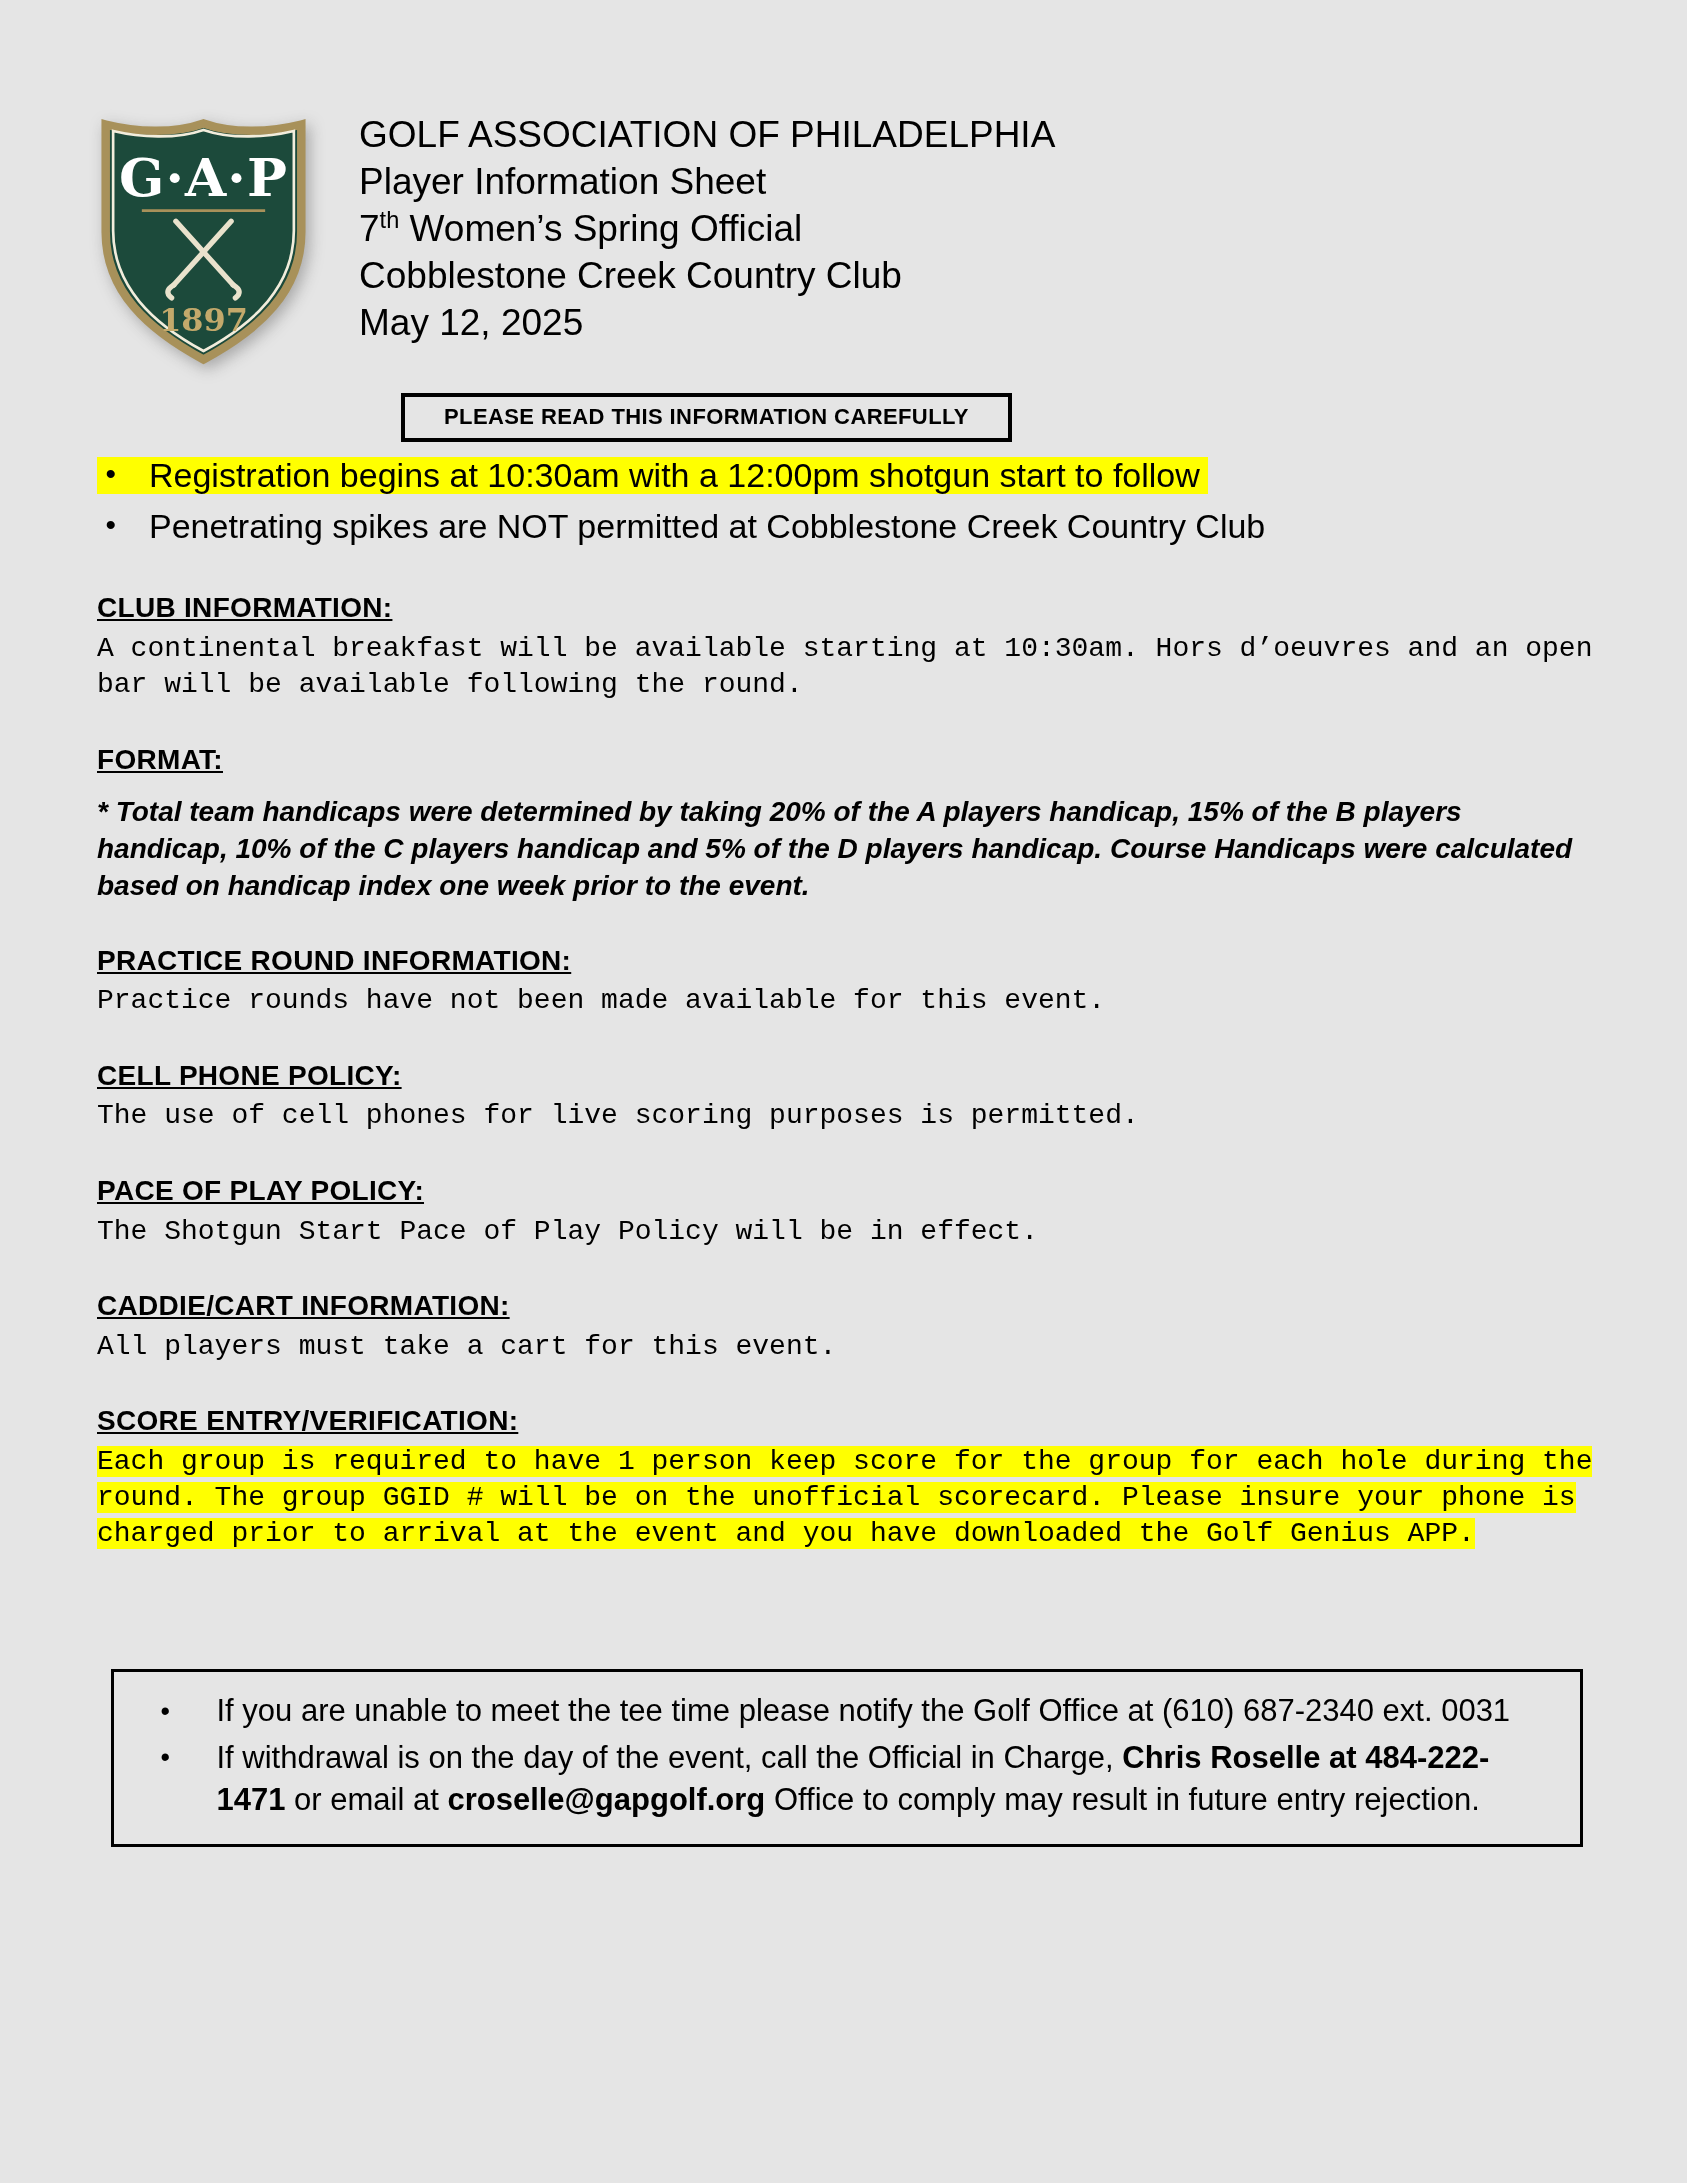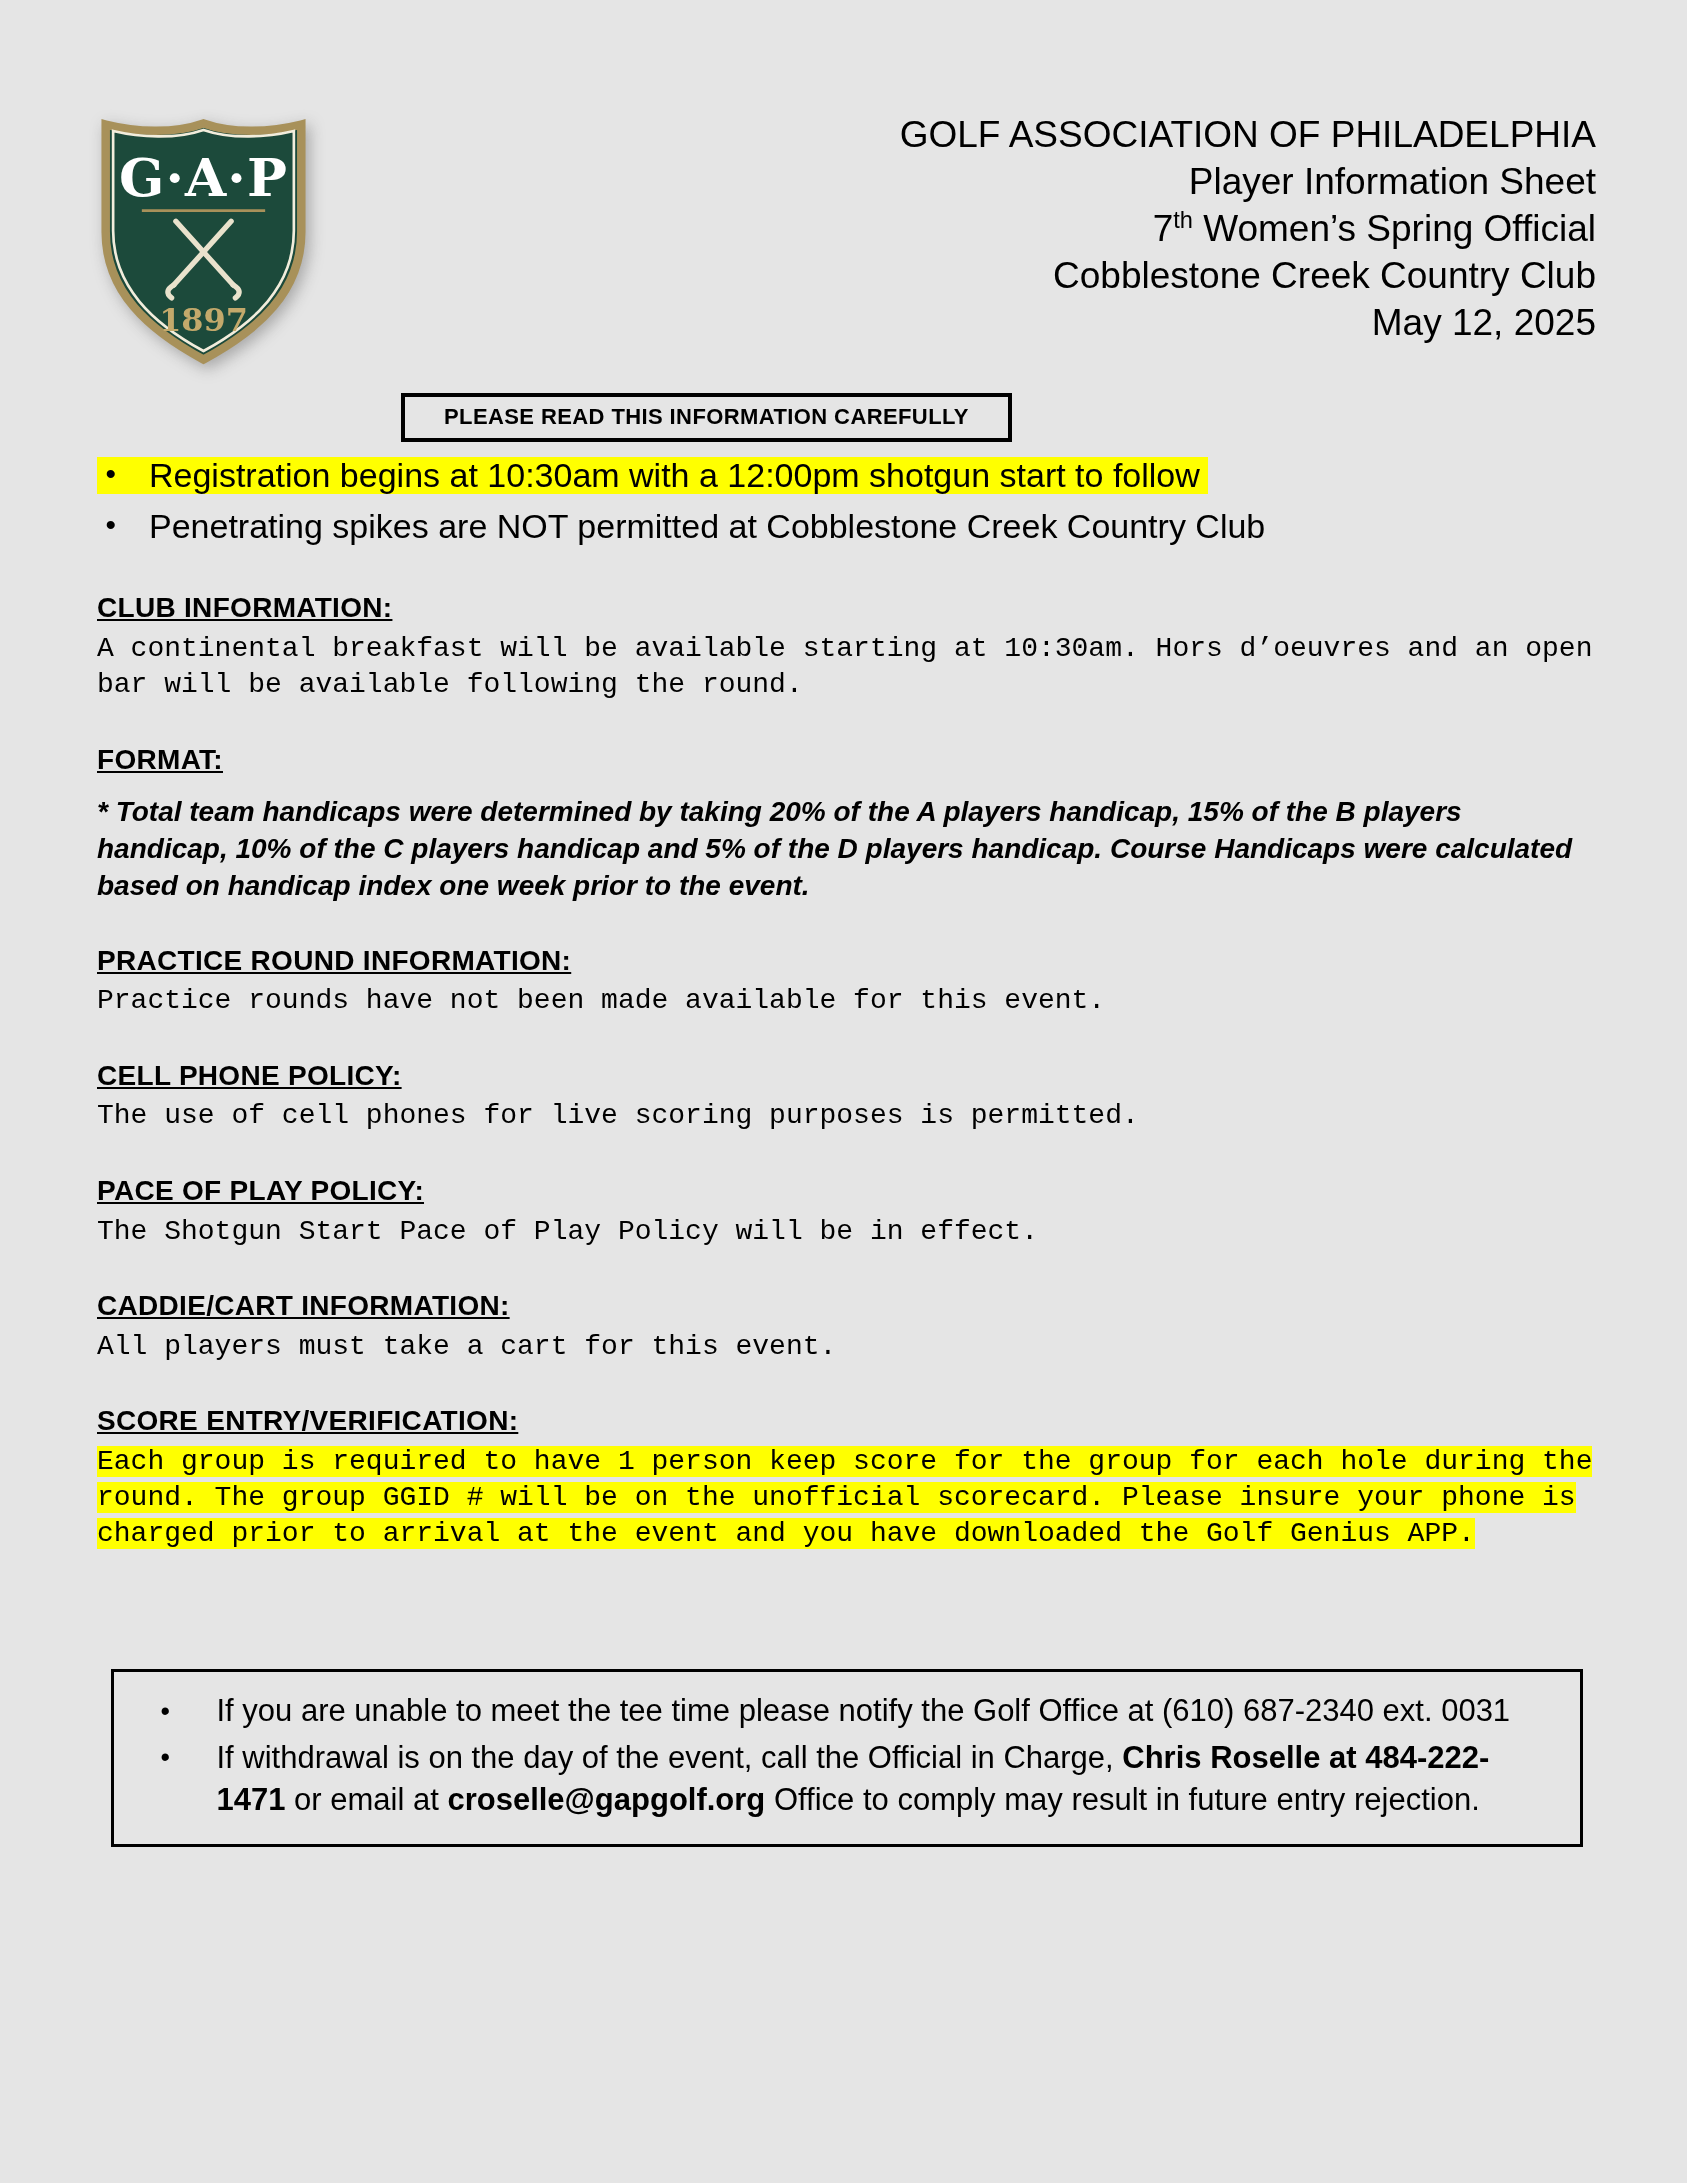--- a/index.html
+++ b/index.html
@@ -24,21 +24,21 @@
     align-items: flex-start;
   }
   .logo-wrap {
     width: 262px;
     flex: 0 0 262px;
     padding-top: 5px;
   }
   .logo-wrap svg { filter: drop-shadow(4.2px 5px 7.6px rgba(90,90,90,0.45)); }
   .header-text {
     flex: 1;
-    text-align: right;
+    text-align: left;
     font-size: 37px;
     line-height: 1.27;
     padding-top: 1.7px;
   }
   .header-text sup { font-size: 23.6px; }
 
   
   .notice-box {
     width: fit-content;
     margin: 22px auto 15px 304px;

